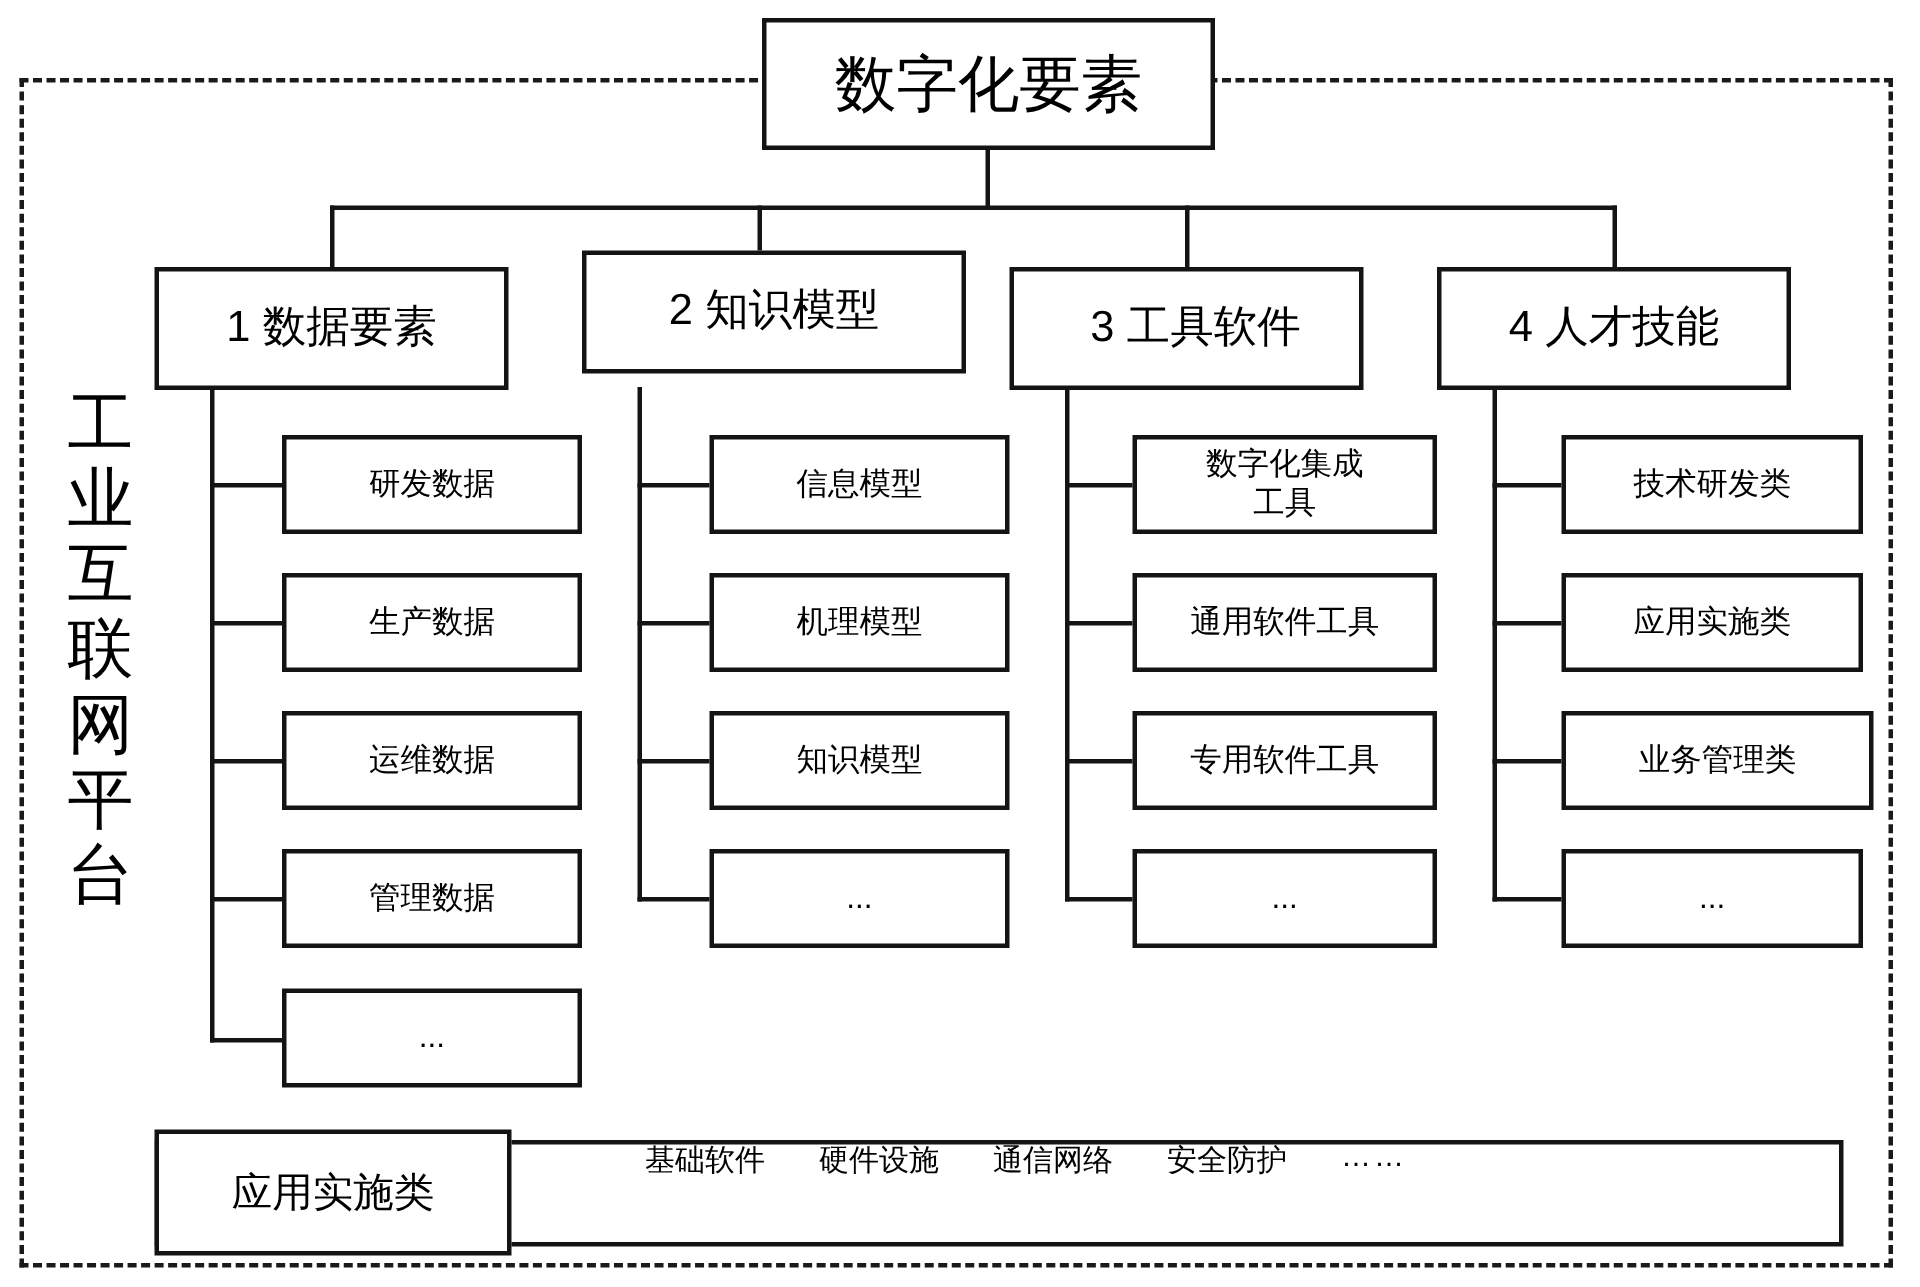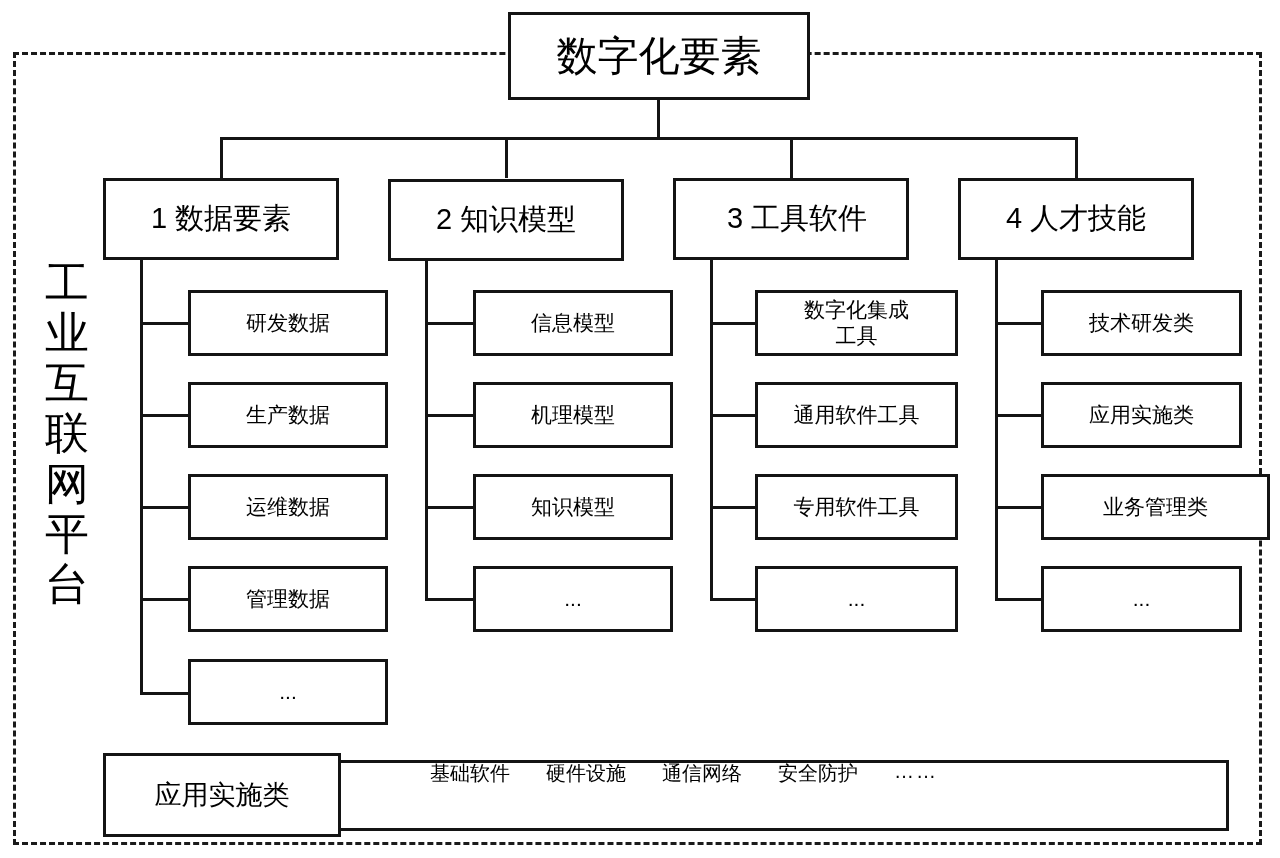--- a/index.html
+++ b/index.html
@@ -125,21 +125,21 @@
   <div class="ln ln-h" style="left:220px; top:137px; width:858px; height:3px;"></div>
 
   <div class="ln ln-v" style="left:220px; top:137px; width:3px; height:41px;"></div>
   <div class="ln ln-v" style="left:505px; top:137px; width:3px; height:41px;"></div>
   <div class="ln ln-v" style="left:790px; top:137px; width:3px; height:41px;"></div>
   <div class="ln ln-v" style="left:1075px; top:137px; width:3px; height:41px;"></div>
 
   <div class="node cat" style="left:103px; top:178px; width:236px; height:82px;text-align:center;">
     <span class="lbl">1 数据要素</span>
   </div>
-  <div class="node cat" style="left:388px; top:179px; width:236px; height:82px;">
+  <div class="node cat" style="left:388px; top:167px; width:256px; height:82px;">
     <span class="lbl">2 知识模型</span>
   </div>
   <div class="node cat" style="left:673px; top:178px; width:236px; height:82px;padding-left:12px;">
     <span class="lbl">3 工具软件</span>
   </div>
   <div class="node cat" style="left:958px; top:178px; width:236px; height:82px;">
     <span class="lbl">4 人才技能</span>
   </div>
 
   <div class="ln ln-v" style="left:140px; top:258px; width:3px; height:437px;"></div>
@@ -213,21 +213,21 @@
   <div class="ln ln-h" style="left:995px; top:414px; width:48px; height:3px;"></div>
   <div class="ln ln-h" style="left:995px; top:506px; width:48px; height:3px;"></div>
   <div class="ln ln-h" style="left:995px; top:598px; width:48px; height:3px;"></div>
 
   <div class="node leaf" style="left:1041px; top:290px; width:201px; height:66px;">
     <span class="lbl">技术研发类</span>
   </div>
   <div class="node leaf" style="left:1041px; top:382px; width:201px; height:66px;">
     <span class="lbl">应用实施类</span>
   </div>
-  <div class="node leaf" style="left:1041px; top:474px; width:229px; height:66px;">
+  <div class="node leaf" style="left:1041px; top:474px; width:208px; height:66px;">
     <span class="lbl">业务管理类</span>
   </div>
   <div class="node leaf" style="left:1041px; top:566px; width:201px; height:66px;">
     <span class="lbl">...</span>
   </div>
 
   <div class="infra-bar"></div>
 
   <div class="node infra-lbl" style="left:103px; top:753px; width:238px; height:84px;">
     <span class="lbl">应用实施类</span>

